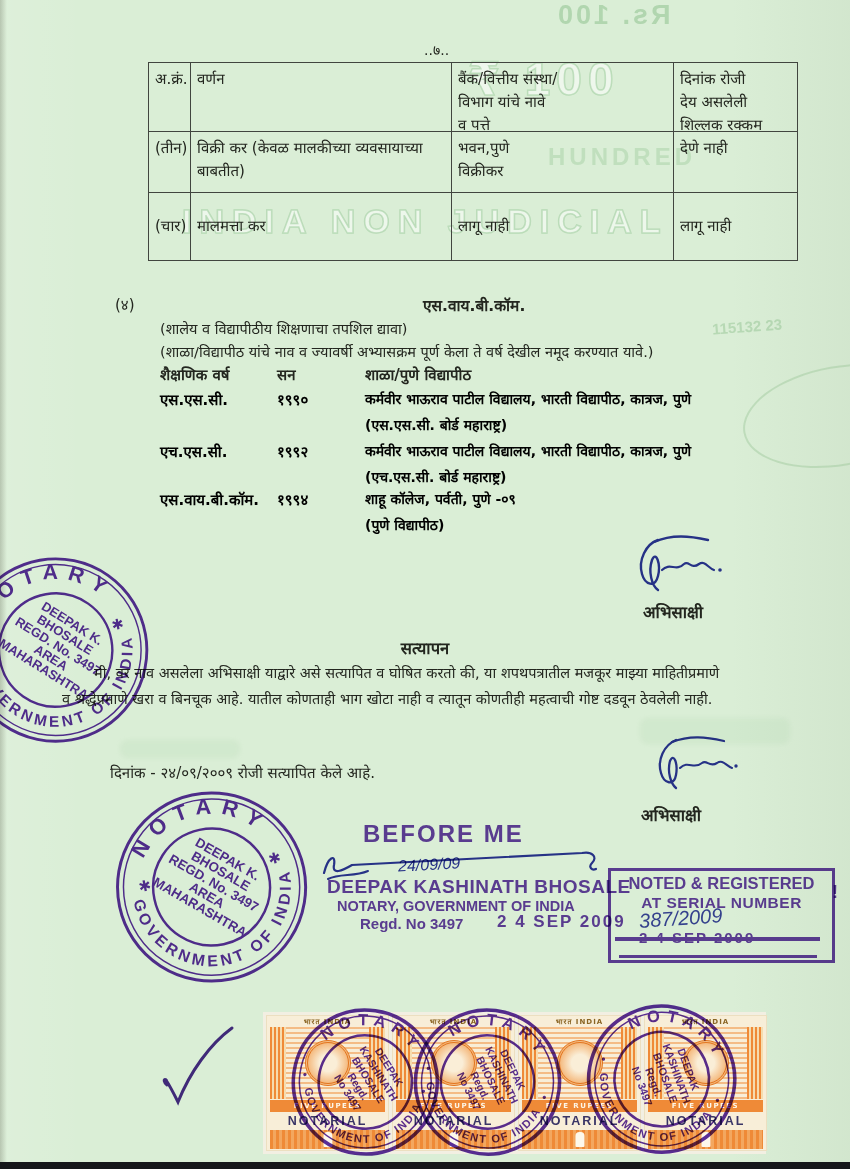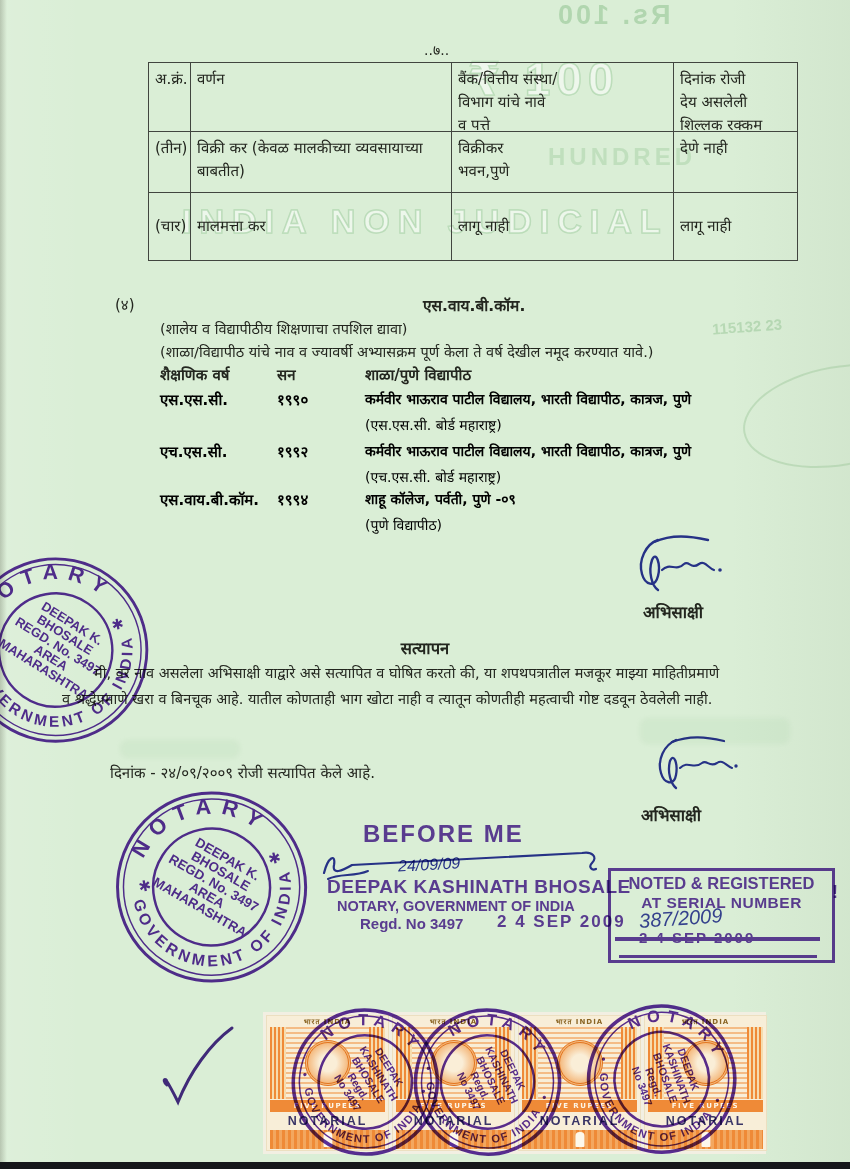--- a/index.html
+++ b/index.html
@@ -35,21 +35,21 @@
   .pad-b{padding-left:29px;}
   .pad-d{padding-left:34px;}
   .vmid{display:flex;align-items:center;}
 
   
   .bold{font-weight:bold;}
   .edu-row{position:absolute;left:160px;height:52px;}
   .edu-exam{position:absolute;left:0;font-weight:bold;font-size:15px;white-space:nowrap;}
   .edu-year{position:absolute;left:117px;font-weight:bold;font-size:15px;white-space:nowrap;}
   .edu-school{position:absolute;left:205px;font-weight:bold;font-size:14px;white-space:nowrap;}
-  .edu-board{position:absolute;left:205px;top:26px;font-weight:normal;font-size:14px;white-space:nowrap;}
+  .edu-board{position:absolute;left:205px;top:26px;font-weight:bold;font-size:14px;white-space:nowrap;}
 
   
   .purple{color:#5b2fa3;}
   .ink-blue{color:#2c35a0;}
   .stamp{mix-blend-mode:multiply;opacity:.92;}
 
   
   .bm-label{left:363px;top:820px;font-size:24px;font-weight:bold;letter-spacing:2px;}
   .bm-name{left:327px;top:876px;font-size:19px;font-weight:bold;letter-spacing:.5px;}
   .bm-title{left:337px;top:898px;font-size:14.5px;font-weight:bold;}
@@ -123,22 +123,22 @@
     </div>
     <div class="pad-d lastcol">
       <div>दिनांक रोजी</div>
       <div>देय असलेली</div>
       <div>शिल्लक रक्कम</div>
     </div>
 
     <div>(तीन)</div>
     <div class="pad-l" style="white-space:normal;">विक्री कर (केवळ मालकीच्या व्यवसायाच्या बाबतीत)</div>
     <div class="pad-b">
+      <div>भवन,पुणे</div>
       <div>विक्रीकर</div>
-      <div>भवन,पुणे</div>
     </div>
     <div class="pad-d lastcol">देणे नाही</div>
 
     <div class="lastrow vmid">(चार)</div>
     <div class="pad-l lastrow vmid">मालमत्ता कर</div>
     <div class="pad-b lastrow vmid">लागू नाही</div>
     <div class="pad-d lastcol lastrow vmid">लागू नाही</div>
   </div>
 
   <div class="t dev" style="left:115px;top:294px;font-size:15px;">(४)</div>

